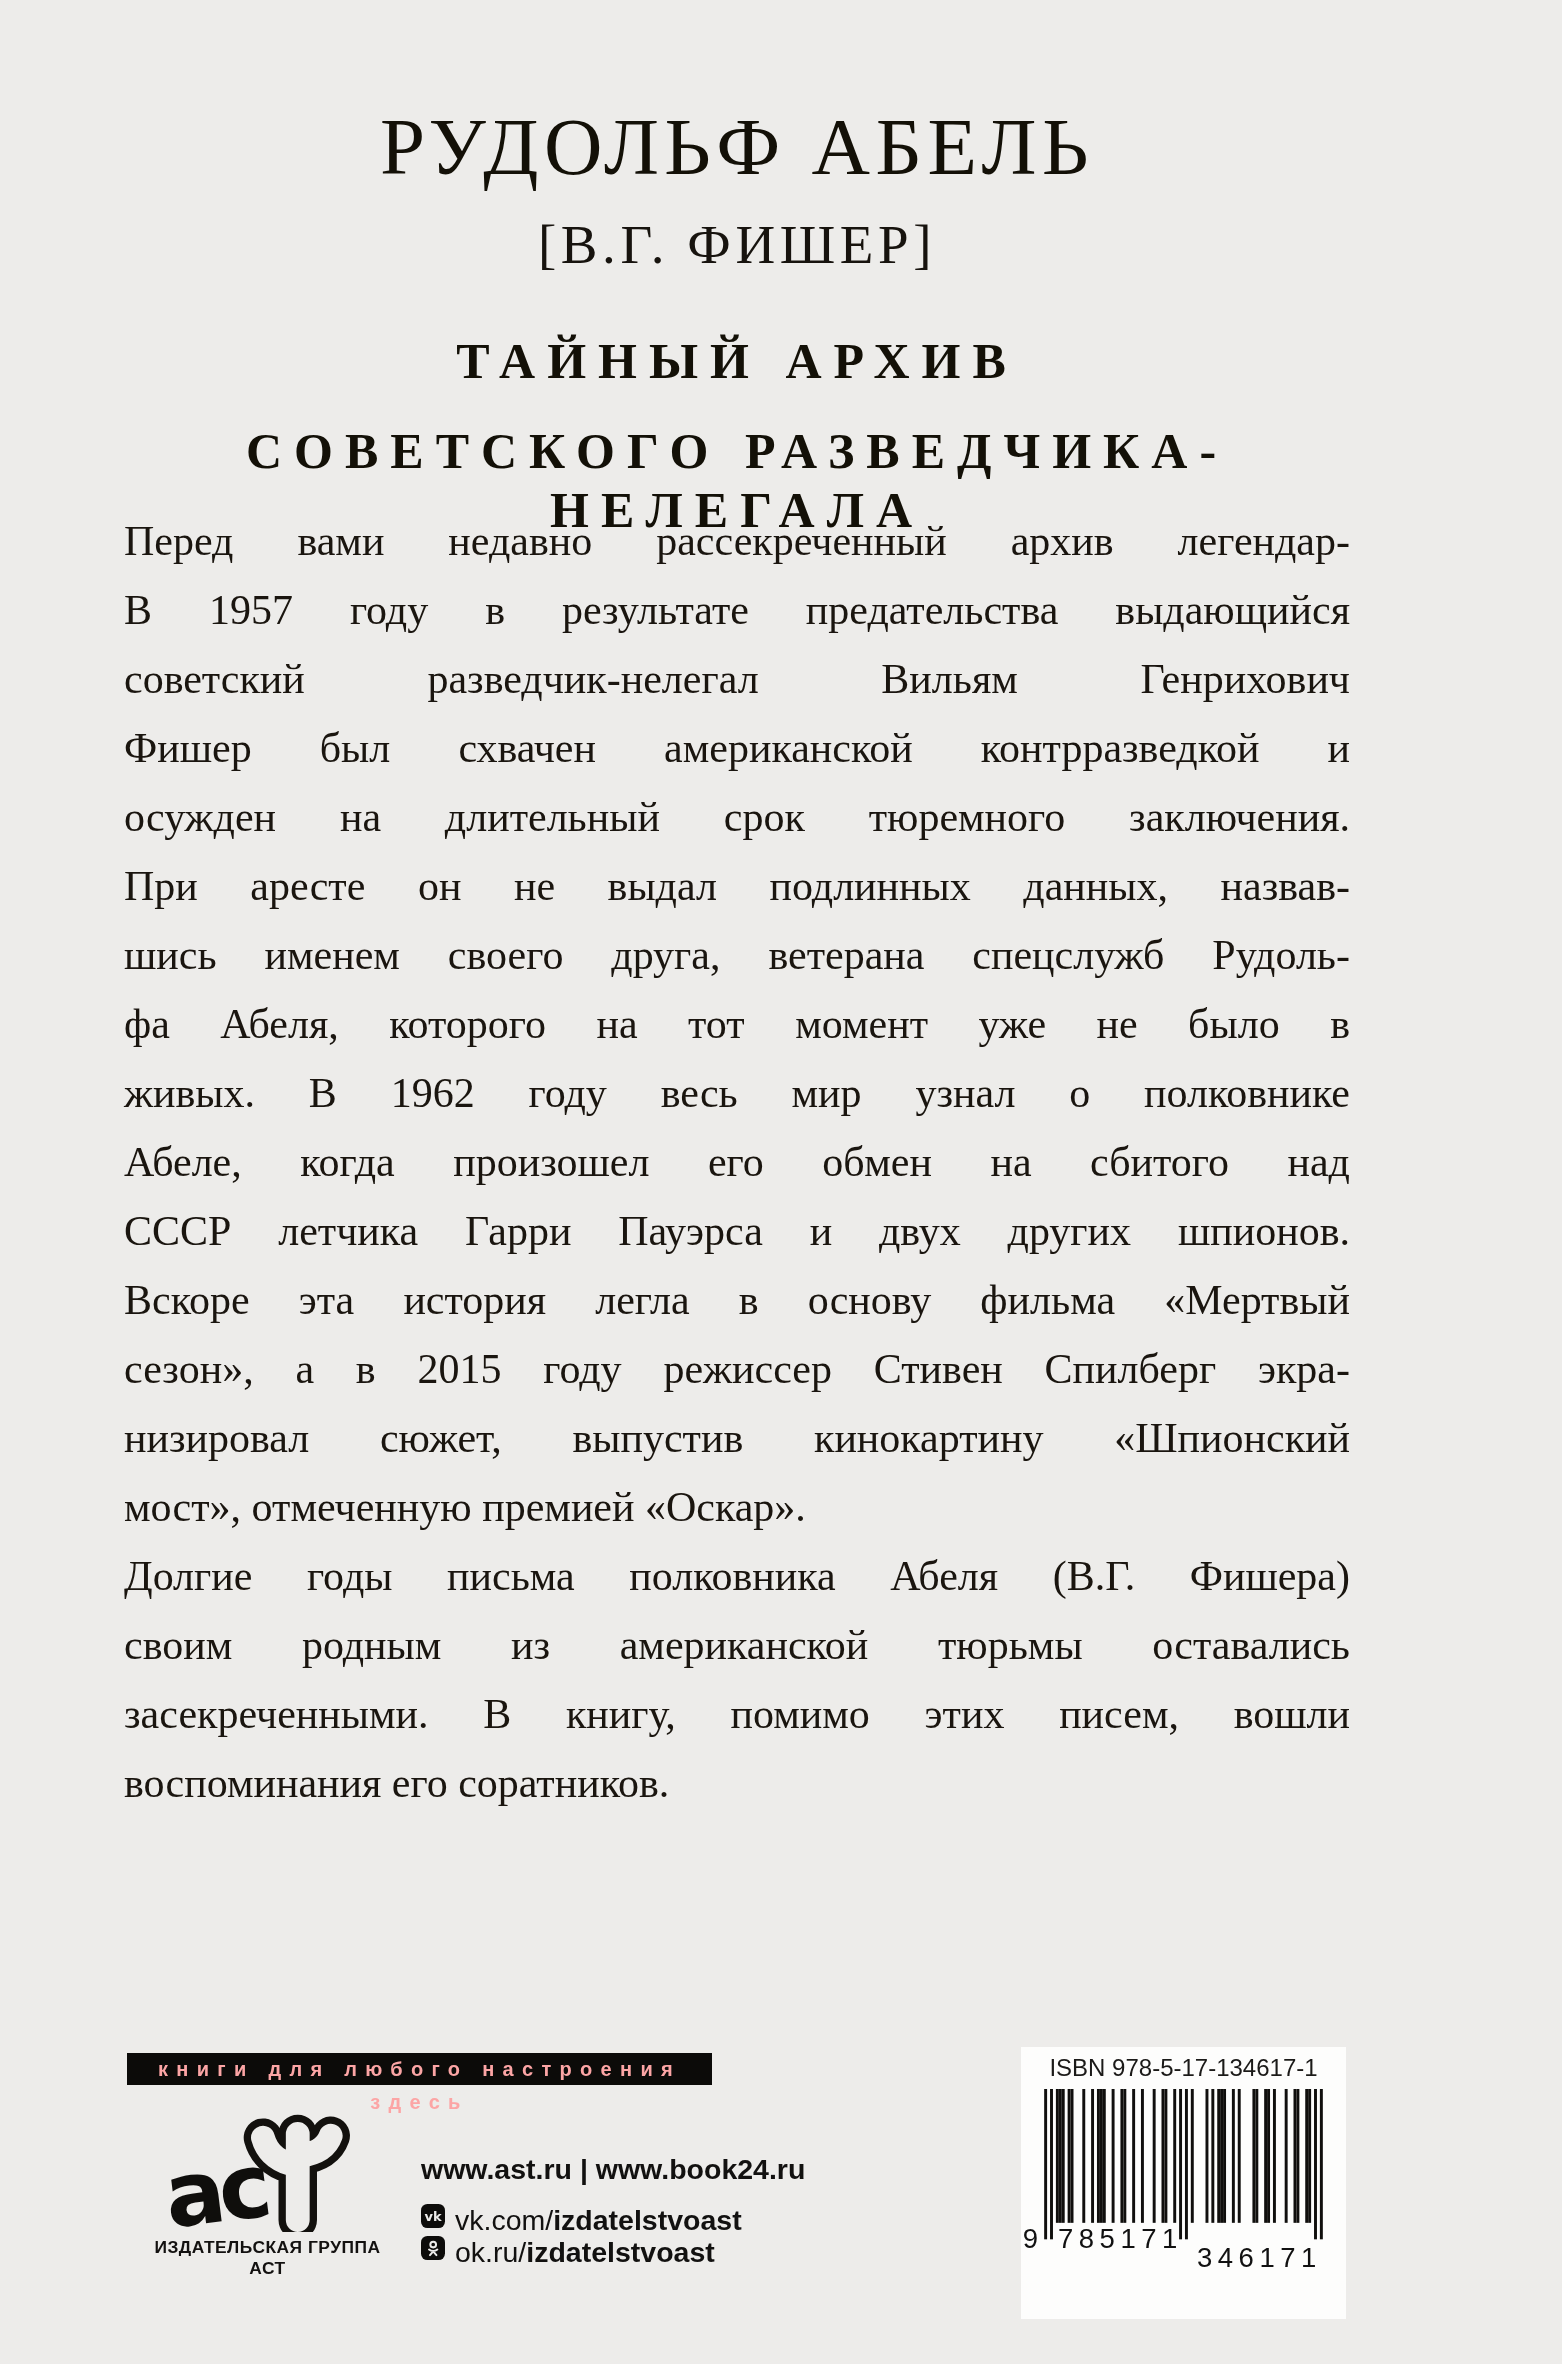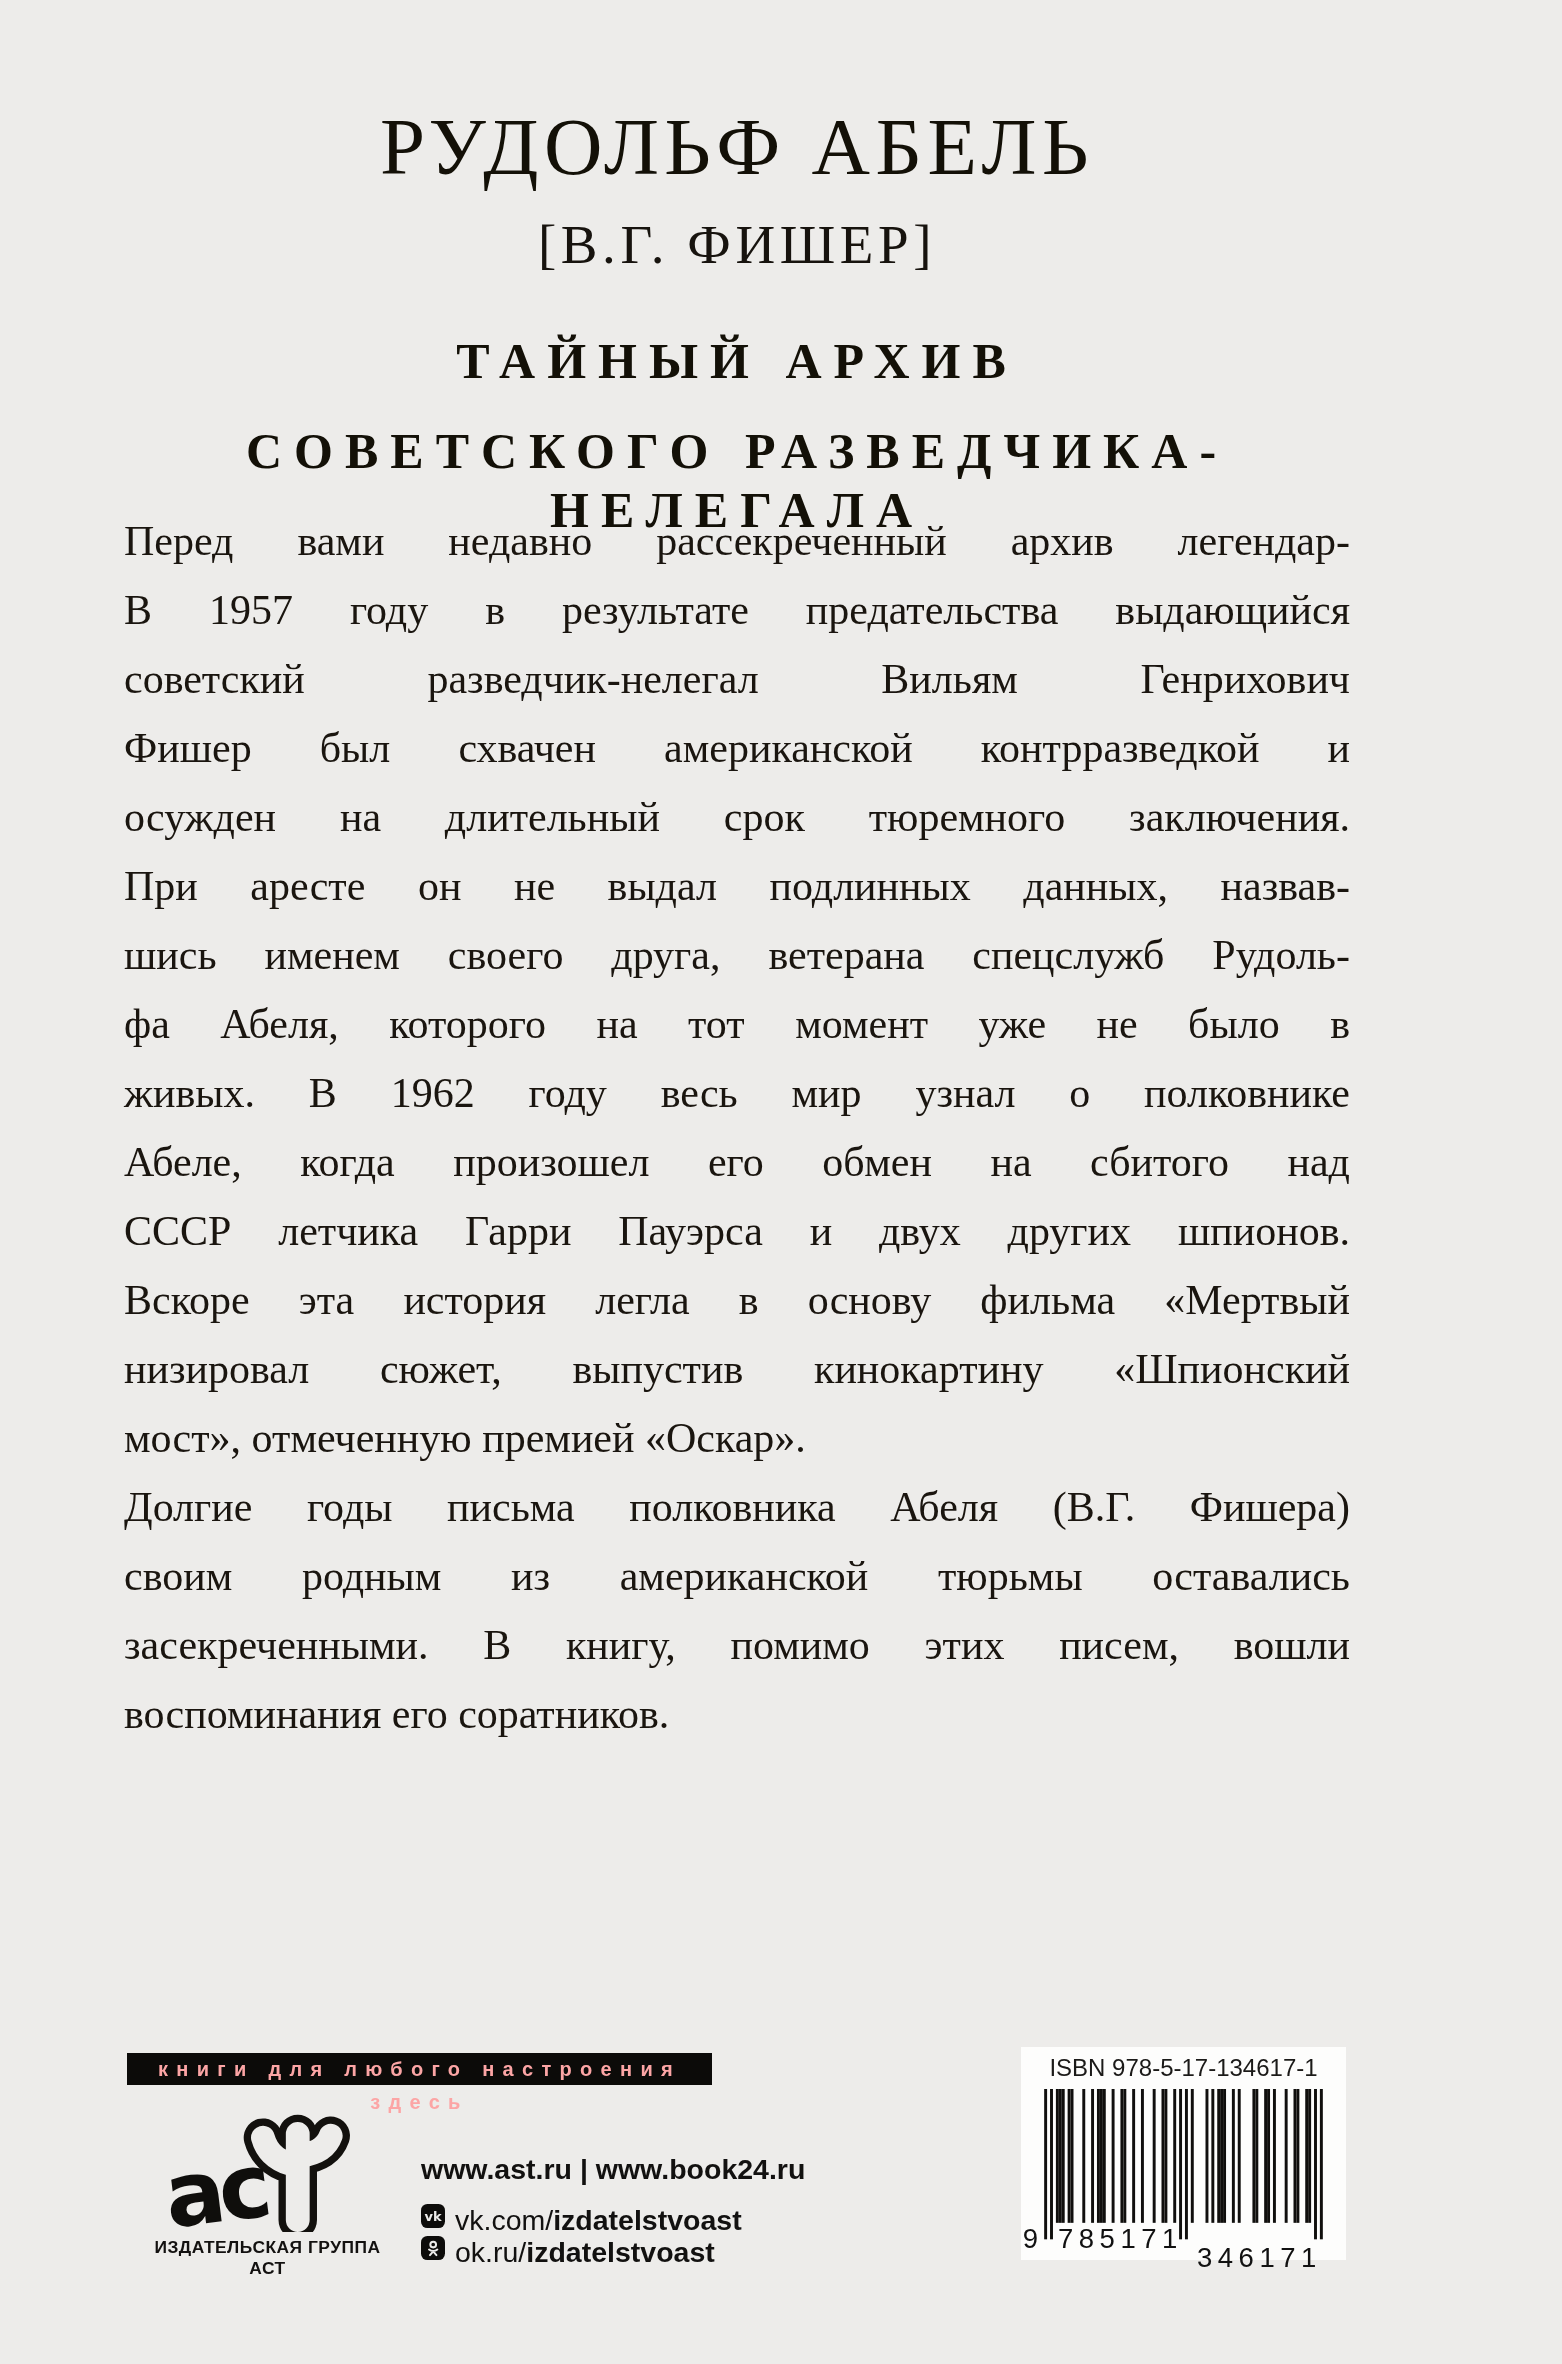--- a/index.html
+++ b/index.html
@@ -79,21 +79,21 @@
     margin-right:10px;display:flex;align-items:center;justify-content:center;
     flex:0 0 auto;
   }
   .soc-icon span{
     color:#edecea;font-weight:bold;font-size:13px;line-height:13px;
     font-family:"DejaVu Sans",sans-serif;
   }
   .link-bold{font-weight:bold;}
 
   .isbn-box{
-    position:absolute;left:1021px;top:2047px;width:325px;height:213px;
+    position:absolute;left:1021px;top:2047px;width:325px;height:272px;
     background:#fdfdfc;
   }
   .isbn-label{
     position:absolute;left:0;top:7.3px;width:325px;text-align:center;
     font-size:24px;color:#1b1a18;
   }
   .barcode-svg{position:absolute;left:23px;top:42px;}
   .bc-digit0{
     position:absolute;left:1.8px;top:176px;font-size:27.5px;color:#111;
   }
@@ -120,20 +120,21 @@
     <div class="line j">советский разведчик-нелегал Вильям Генрихович</div>
     <div class="line j">Фишер был схвачен американской контрразведкой и</div>
     <div class="line j">осужден на длительный срок тюремного заключения.</div>
     <div class="line j">При аресте он не выдал подлинных данных, назвав-</div>
     <div class="line j">шись именем своего друга, ветерана спецслужб Рудоль-</div>
     <div class="line j">фа Абеля, которого на тот момент уже не было в</div>
     <div class="line j">живых. В 1962 году весь мир узнал о полковнике</div>
     <div class="line j">Абеле, когда произошел его обмен на сбитого над</div>
     <div class="line j">СССР летчика Гарри Пауэрса и двух других шпионов.</div>
     <div class="line j">Вскоре эта история легла в основу фильма «Мертвый</div>
+    <div class="line j">сезон», а в 2015 году режиссер Стивен Спилберг экра-</div>
     <div class="line j">низировал сюжет, выпустив кинокартину «Шпионский</div>
     <div class="line">мост», отмеченную премией «Оскар».</div>
     <div class="line j">Долгие годы письма полковника Абеля (В.Г. Фишера)</div>
     <div class="line j">своим родным из американской тюрьмы оставались</div>
     <div class="line j">засекреченными. В книгу, помимо этих писем, вошли</div>
     <div class="line">воспоминания его соратников.</div>
   </div>
 
 <div class="banner">книги для любого настроения здесь</div>
 

